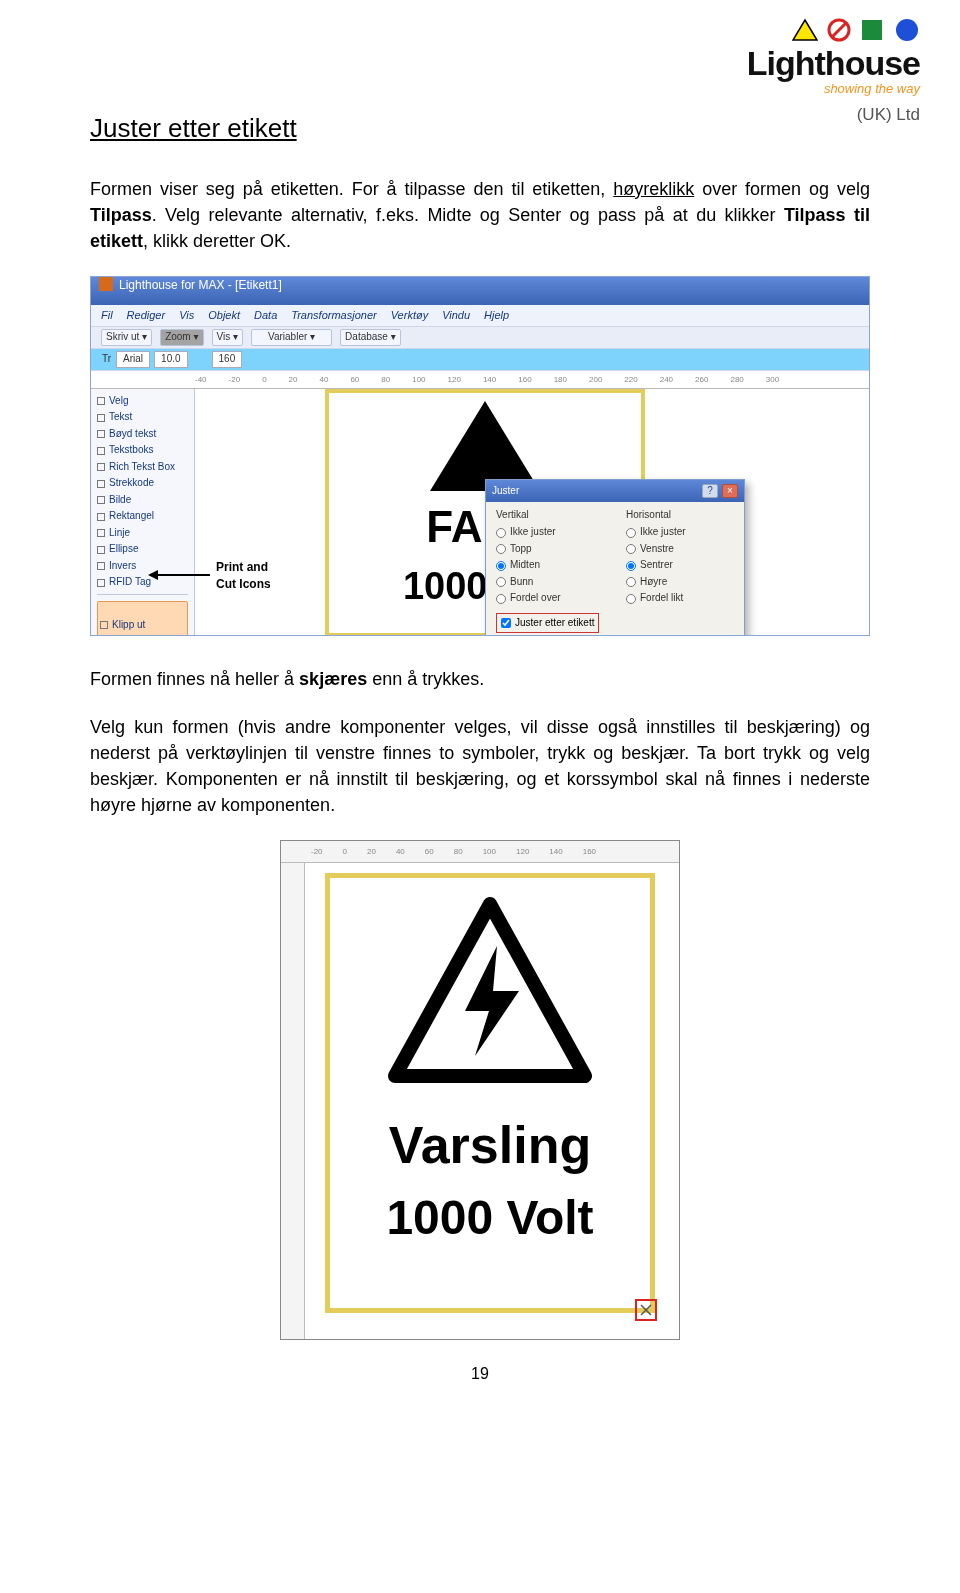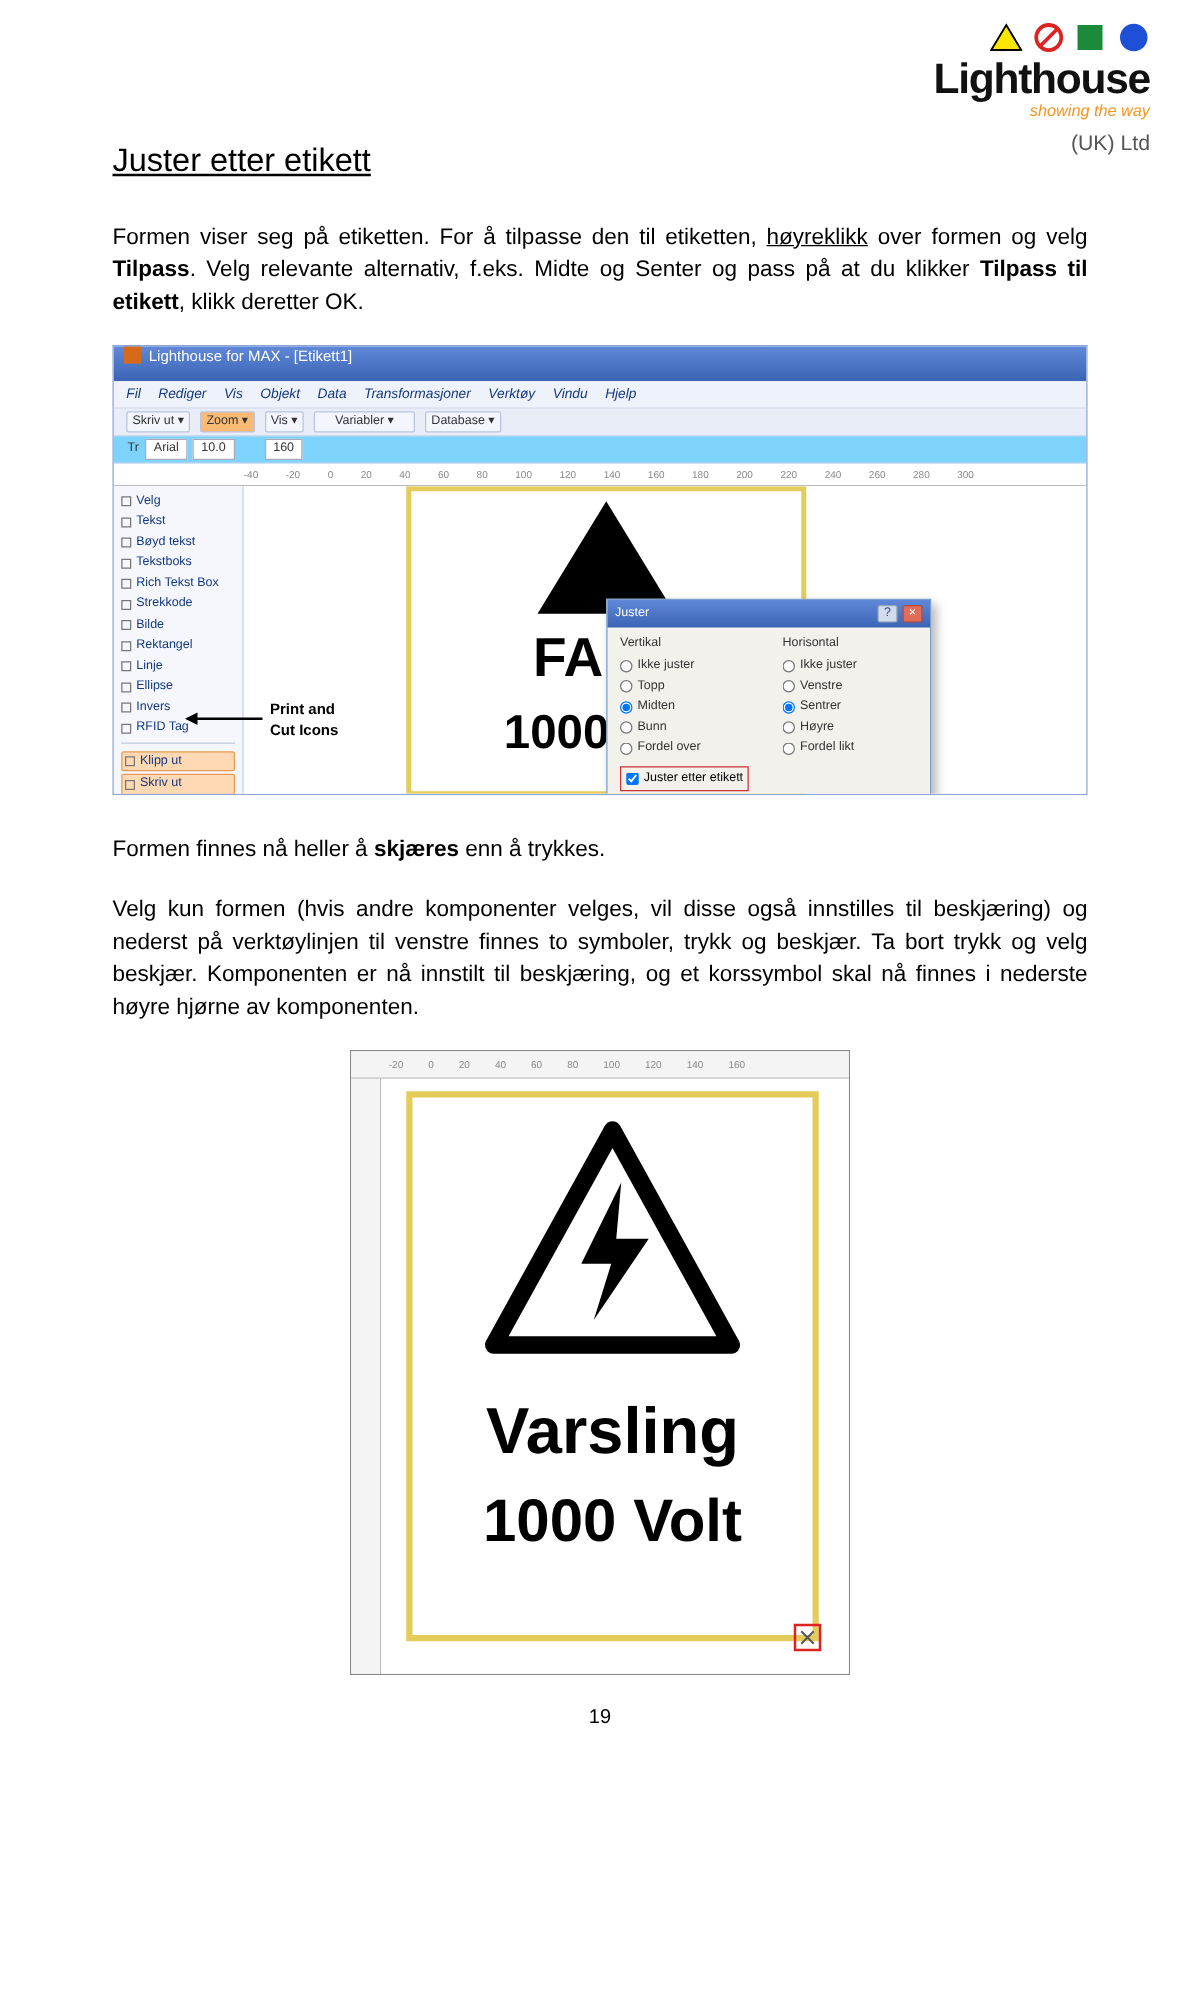--- a/index.html
+++ b/index.html
@@ -28,21 +28,21 @@
   .s1-title { height: 28px; background: linear-gradient(#5f88d8,#3b64b4); color: #fff; font-size: 12px; display: flex; align-items: flex-start; padding: 0 8px; gap:6px;}
   .s1-title svg{flex:none;}
   .s1-menu { height: 22px; background: #eef2fb; font-size: 11px; color: #14387f; display: flex; align-items: center; gap:14px; padding: 0 10px; border-bottom:1px solid #cfd7ea;font-style:italic;}
   .s1-toolbar { height: 22px; background: #e8edf8; font-size: 10px; color: #333; display: flex; align-items: center; gap:8px; padding: 0 10px; border-bottom:1px solid #cfd7ea;}
   .s1-toolbar2 { height: 22px; background: #7dd3fc; font-size: 10px; color: #333; display: flex; align-items: center; gap:4px; padding: 0 10px; border-bottom:1px solid #cfd7ea;}
   .s1-ruler { height: 18px; background: #fff; border-bottom:1px solid #bbb; font-size:8px; color:#888; display:flex; align-items:center; padding-left:104px; gap:22px; overflow:hidden;}
   .s1-body { position: absolute; top: 112px; left:0; right:0; bottom:0; display:flex; background:#fff;}
   .toolbox { width: 104px; background:#f5f7fd; border-right:1px solid #c2c9dc; font-size:10px; color:#14387f; padding:4px 6px;}
   .toolbox div{display:flex; align-items:center; gap:4px; padding:1px 0; white-space:nowrap;}
   .toolbox .sep{border-top:1px solid #c2c9dc; margin:3px 0;}
-  .toolbox .hi{background:#ffd9b3; border:1px solid #e69a4f; border-radius:2px; padding:0 2px;}
+  .toolbox .hi{background:#ffd9b3; border:1px solid #e69a4f; border-radius:2px; padding:16px 2px;}
   .canvas1 { flex:1; background:#fff; position:relative; overflow:hidden;}
   .label-card { position:absolute; left:130px; top:0; width:320px; height:248px; border:4px solid #e3cc5a; background:#fff; text-align:center; padding-top:6px;}
   .label-card .tri { width:0;height:0;border-left:55px solid transparent;border-right:55px solid transparent;border-bottom:90px solid #000; margin:2px auto 0 auto;}
   .label-card .fare { font-weight:900; font-size:44px; font-family:"Arial Black",Arial; margin-top:4px;}
   .label-card .volt { font-weight:900; font-size:38px; font-family:"Arial Black",Arial; }
 
   .dlg { position:absolute; left:290px; top:90px; width:260px; background:#f2f1ec; border:1px solid #7e9ecb; box-shadow:4px 4px 8px rgba(0,0,0,.3); font-size:10px;}
   .dlg-title{height:22px;background:linear-gradient(#5f88d8,#3b64b4);color:#fff;display:flex;align-items:center;justify-content:space-between;padding:0 6px;}
   .dlg-body{display:flex;padding:6px 0 2px 10px;gap:12px;}
   .dlg-col{flex:1;}
@@ -118,21 +118,21 @@
           <span>Vis</span>
           <span>Objekt</span>
           <span>Data</span>
           <span>Transformasjoner</span>
           <span>Verktøy</span>
           <span>Vindu</span>
           <span>Hjelp</span>
         </div>
       <div class="s1-toolbar" id="tb1">
           <span style="border: 1px solid rgb(184, 195, 222); background: rgb(243, 246, 255); padding: 0px 4px; border-radius: 2px;">Skriv ut ▾</span>
-          <span style="border: 1px solid rgb(184, 195, 222); background: #fdba74; padding: 0px 4px; border-radius: 2px;">Zoom ▾</span>
+          <span style="border: 1px solid rgb(184, 195, 222); background: #a3a3a3; padding: 0px 4px; border-radius: 2px;">Zoom ▾</span>
           <span style="border: 1px solid rgb(184, 195, 222); background: rgb(243, 246, 255); padding: 0px 4px; border-radius: 2px;">Vis ▾</span>
           <span style="border: 1px solid rgb(184, 195, 222); background: rgb(243, 246, 255); padding: 0px 16px; border-radius: 2px;">Variabler ▾</span>
           <span style="border: 1px solid rgb(184, 195, 222); background: rgb(243, 246, 255); padding: 0px 4px; border-radius: 2px;">Database ▾</span>
         </div>
       <div class="s1-toolbar2">
         <span style="padding:0 1px;">Tr</span>
         <span style="border:1px solid #aab;background:#fff;padding:0 6px;">Arial</span>
         <span style="border:1px solid #aab;background:#fff;padding:0 6px;">10.0</span>
         <span style="flex:0 0 16px;"></span>
         <span style="border:1px solid #aab;background:#fff;padding:0 6px;">160</span>

